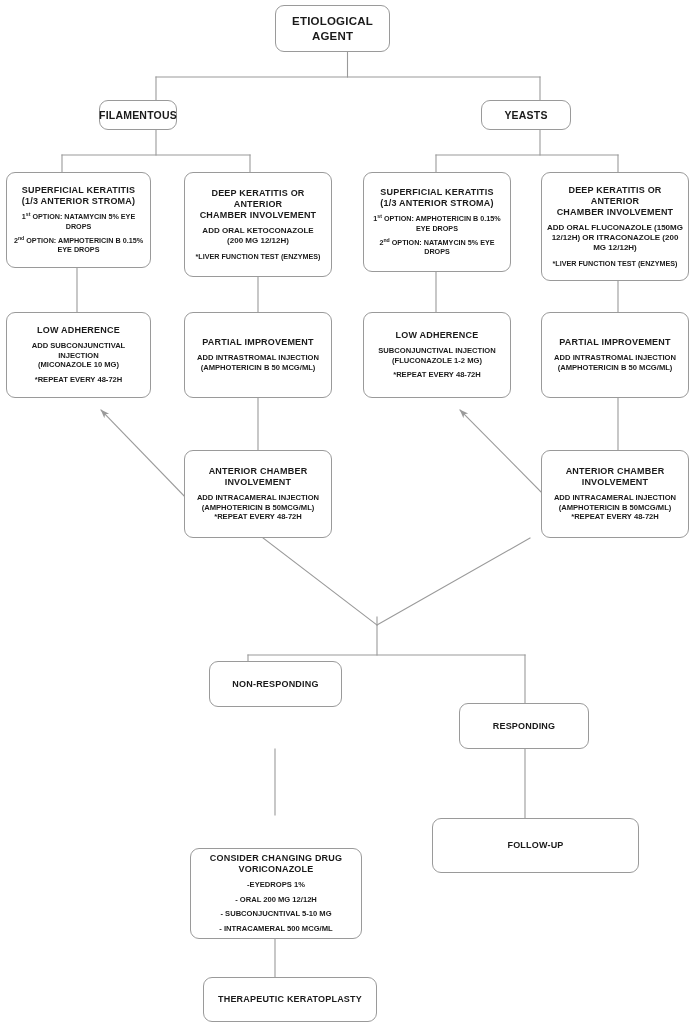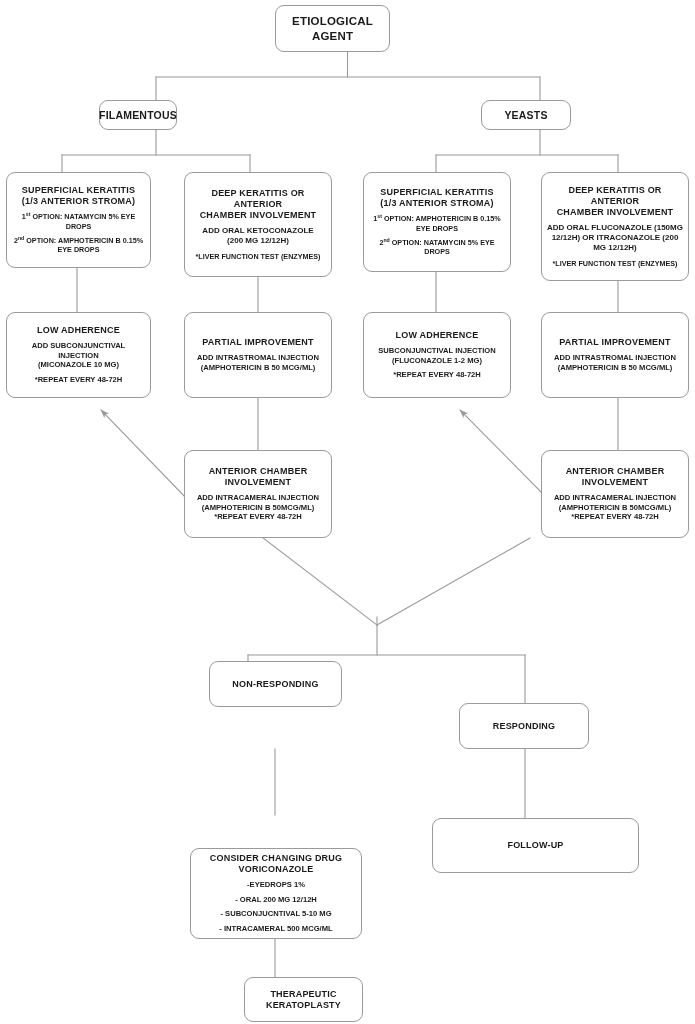--- a/index.html
+++ b/index.html
@@ -228,17 +228,17 @@
     <div class="sub s-s gap">-EYEDROPS 1%</div>
     <div class="sub s-s gap">- ORAL 200 MG 12/12H</div>
     <div class="sub s-s gap">- SUBCONJUCNTIVAL 5-10 MG</div>
     <div class="sub s-s gap">- INTRACAMERAL 500 MCG/ML</div>
   </div>
 
   <div class="node" style="left:432px;top:818px;width:207px;height:55px;">
     <div class="ttl t-sm">FOLLOW-UP</div>
   </div>
 
-  <div class="node" style="left:203px;top:977px;width:119px;height:45px;margin-left:41px;">
+  <div class="node" style="left:203px;top:977px;width:174px;height:45px;">
     <div class="ttl t-sm">THERAPEUTIC KERATOPLASTY</div>
   </div>
 
 </div>
 
 </body></html>

